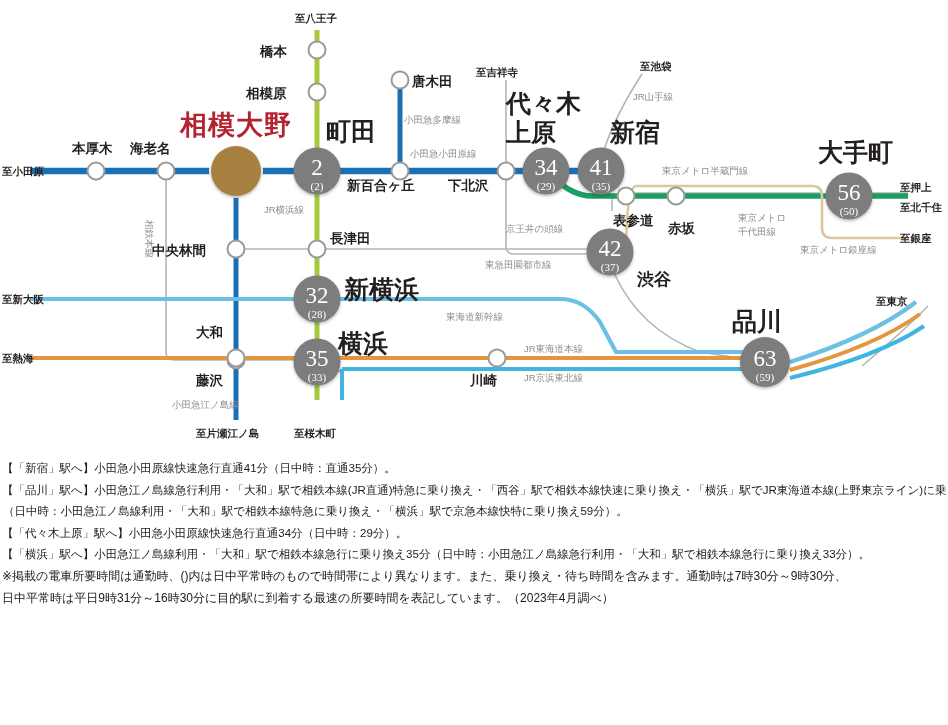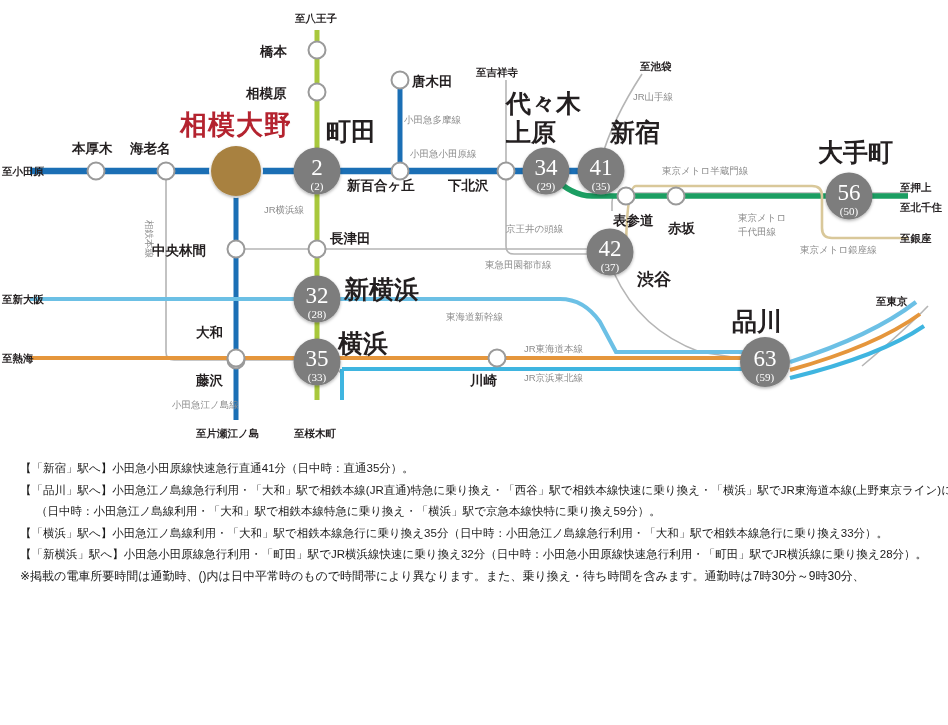--- a/index.html
+++ b/index.html
@@ -20,28 +20,28 @@
   .sta-small{font-size:13.5px;font-weight:700;}
   .sta-hl{font-size:27px;font-weight:700;fill:#b4232f;letter-spacing:1px;}
   .line-lbl{font-size:9.5px;fill:#8b8b8b;font-weight:400;}
   .term-lbl{font-size:10.5px;fill:#231f20;font-weight:700;}
   .num-main{font-size:23px;fill:#ffffff;font-weight:400;font-family:"Liberation Serif","DejaVu Serif",serif;}
   .num-sub{font-size:11px;fill:#ffffff;font-weight:400;font-family:"Liberation Serif","DejaVu Serif",serif;}
 
   
   #notes{
     position:absolute;left:0;top:462px;width:781px;
-    padding:0 20px;box-sizing:border-box;
+    padding:0 2px;box-sizing:border-box;
   }
   .note{
     font-size:11.5px;color:#1a1a1a;line-height:1.05;
     margin:0 0 9.5px 0;white-space:nowrap;
     font-family:"Liberation Sans","DejaVu Sans",sans-serif;
   }
-  .note.cont{margin-left:16px;}
+  .note.cont{margin-left:1px;}
   .note.tiny{font-size:12px;}
 </style>
 </head>
 <body>
 
 <div id="map-area">
 <svg id="map-svg" width="948" height="455" viewBox="0 0 948 455" xmlns="http://www.w3.org/2000/svg">
   <defs>
     <filter id="nodeShadow" x="-60%" y="-60%" width="220%" height="220%">
       <feDropShadow dx="0" dy="1.4" stdDeviation="1.6" flood-color="#000" flood-opacity="0.30"></feDropShadow>
@@ -243,16 +243,17 @@
   <text class="term-lbl" x="196" y="437">至片瀬江ノ島</text>
   <text class="term-lbl" x="294" y="437">至桜木町</text>
   <text class="term-lbl" x="876" y="305">至東京</text>
 </svg>
 </div>
 
 <div id="notes">
   <p class="note">【「新宿」駅へ】小田急小田原線快速急行直通41分（日中時：直通35分）。</p>
   <p class="note">【「品川」駅へ】小田急江ノ島線急行利用・「大和」駅で相鉄本線(JR直通)特急に乗り換え・「西谷」駅で相鉄本線快速に乗り換え・「横浜」駅でJR東海道本線(上野東京ライン)に乗り換え63分</p>
   <p class="note cont">（日中時：小田急江ノ島線利用・「大和」駅で相鉄本線特急に乗り換え・「横浜」駅で京急本線快特に乗り換え59分）。</p>
+  <p class="note">【「代々木上原」駅へ】小田急小田原線快速急行直通34分（日中時：29分）。</p>
   <p class="note">【「横浜」駅へ】小田急江ノ島線利用・「大和」駅で相鉄本線急行に乗り換え35分（日中時：小田急江ノ島線急行利用・「大和」駅で相鉄本線急行に乗り換え33分）。</p>
-  <p class="note">【「新横浜」駅へ】小田急小田原線急行利用・「町田」駅でJR横浜線快速に乗り換え32分（日中時：小田急小田原線快速急行利用・「町田」駅でJR横浜線に乗り換え28分）。</p>
   <p class="note tiny">※掲載の電車所要時間は通勤時、()内は日中平常時のもので時間帯により異なります。また、乗り換え・待ち時間を含みます。通勤時は7時30分～9時30分、</p>
+  <p class="note tiny">日中平常時は平日9時31分～16時30分に目的駅に到着する最速の所要時間を表記しています。（2023年4月調べ）</p>
 </div>
 
 </body></html>

